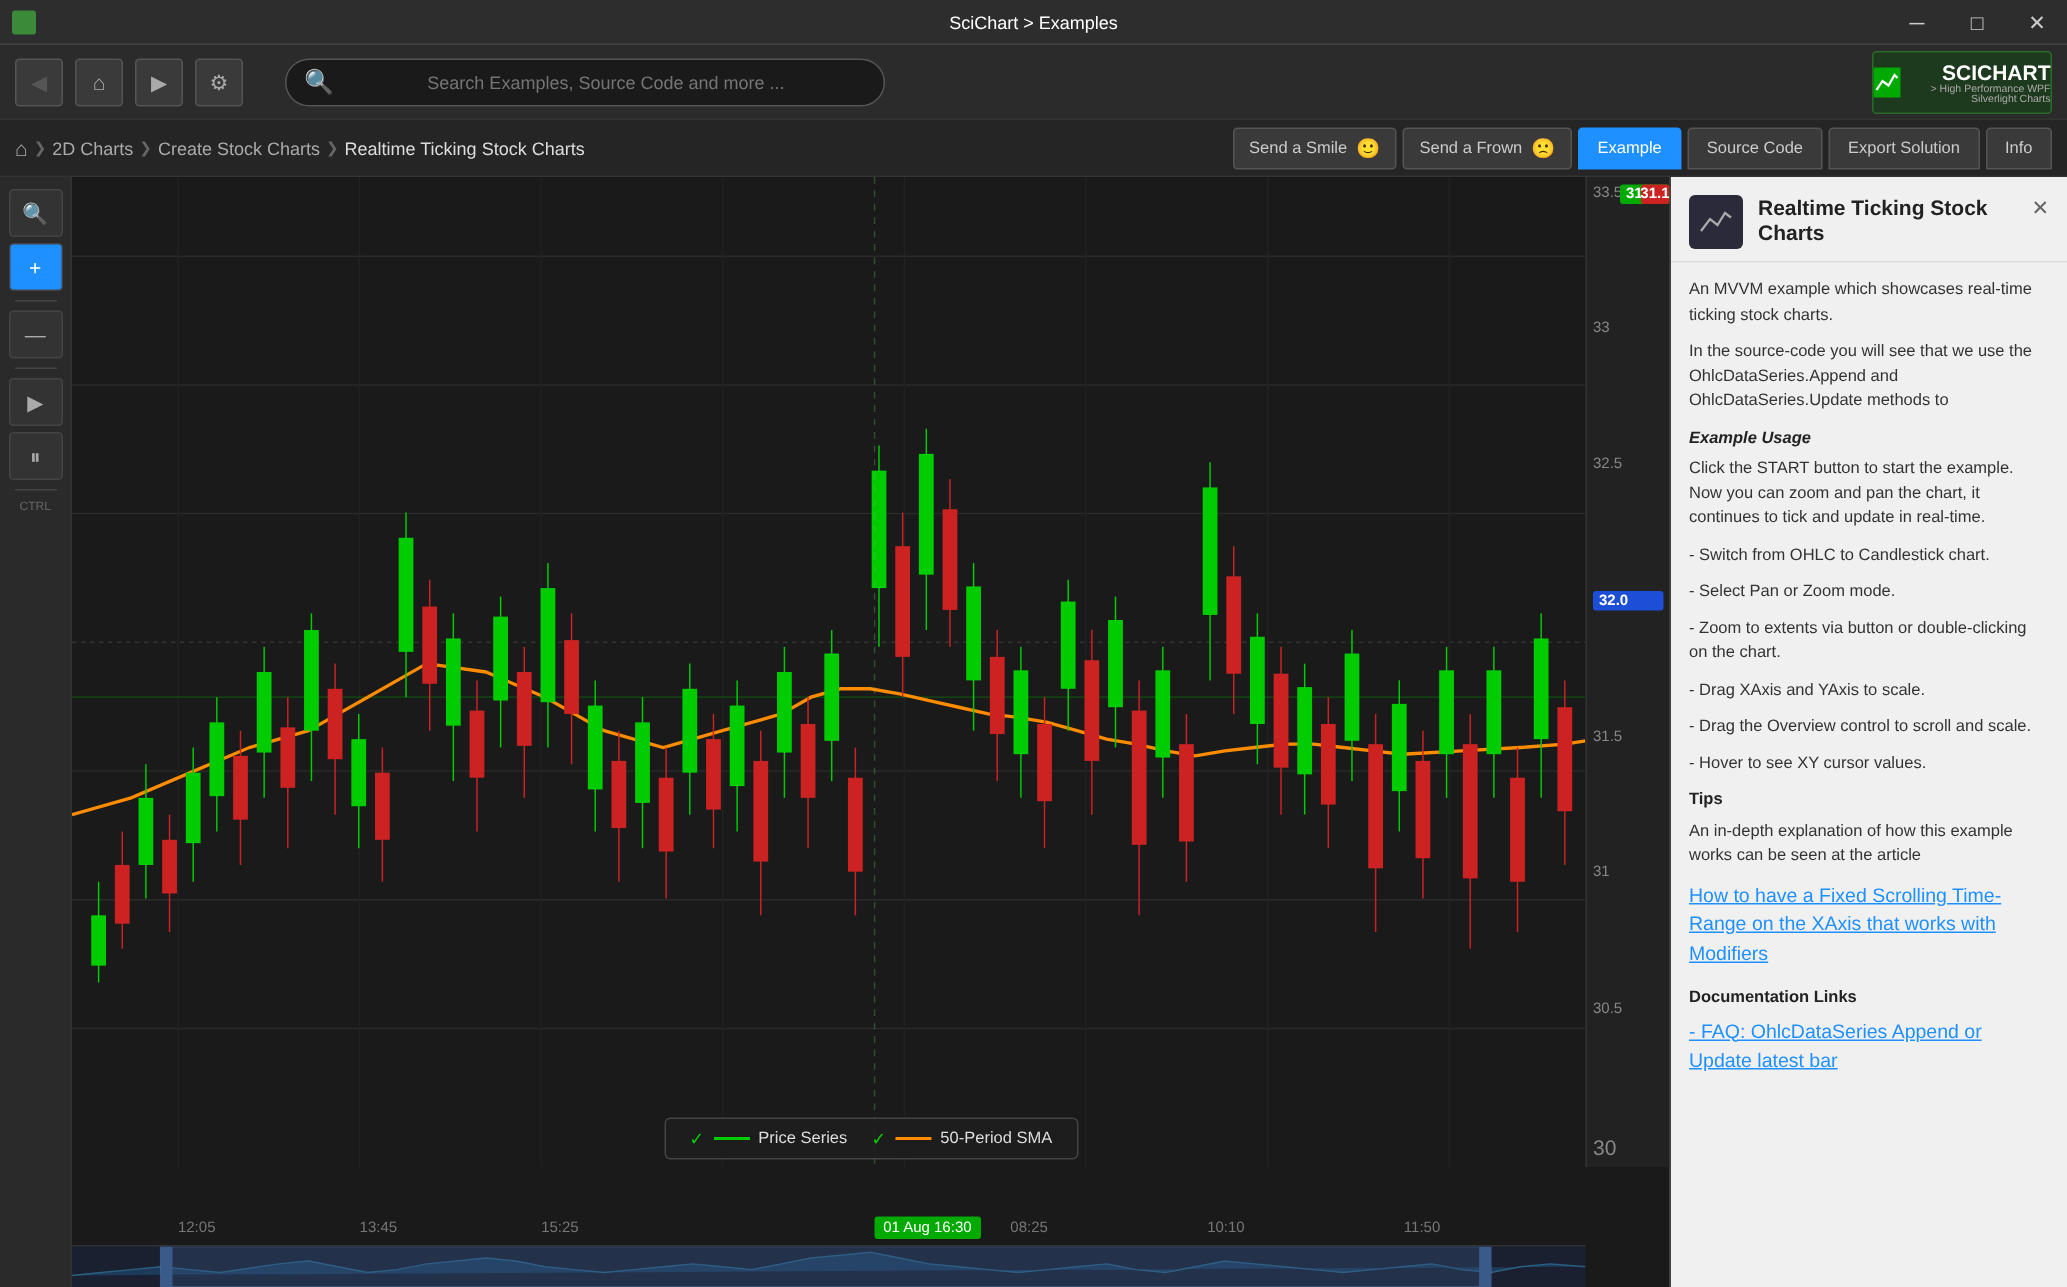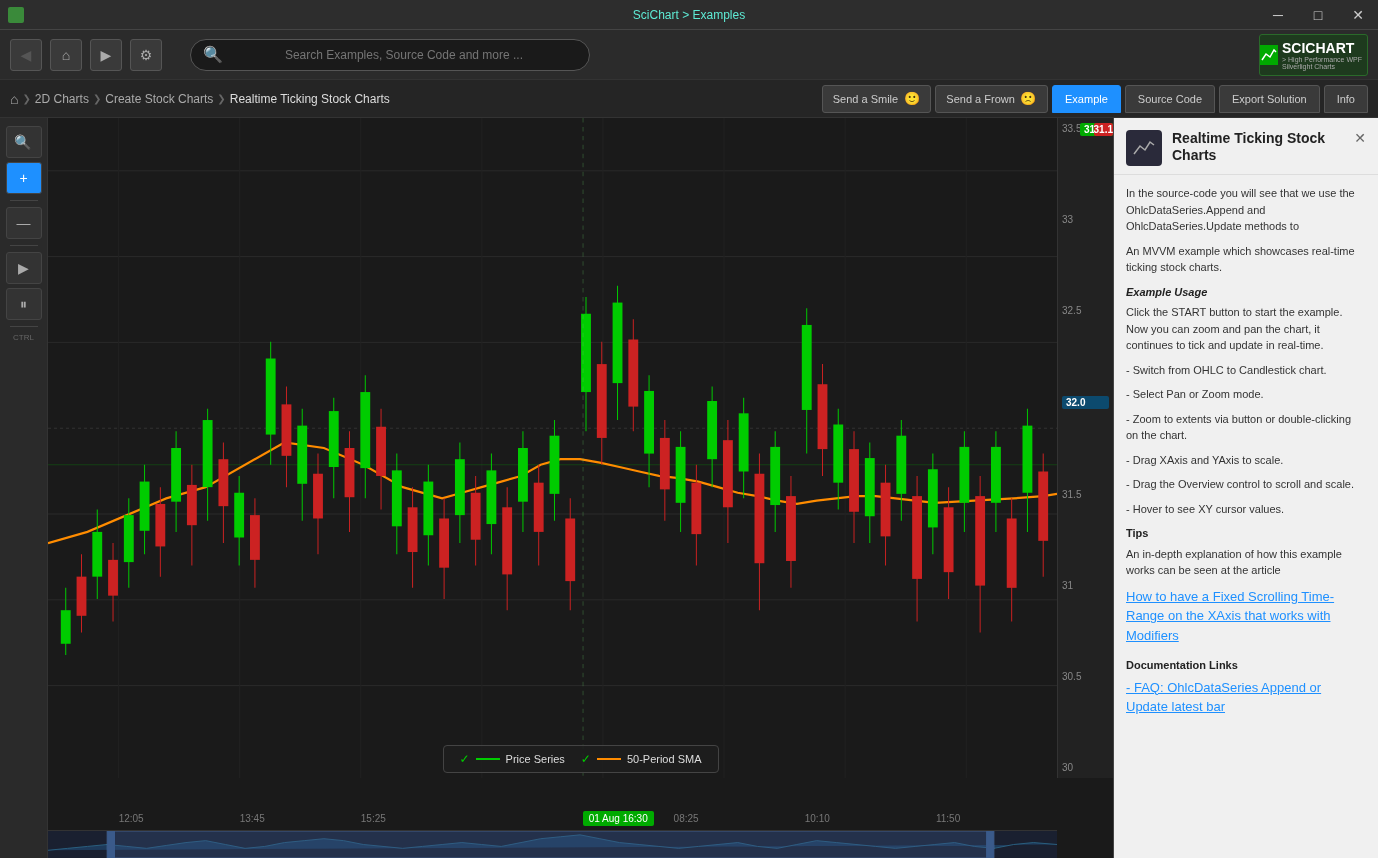--- a/index.html
+++ b/index.html
@@ -6,21 +6,21 @@
     body { width: 1378px; height: 858px; background: #1a1a1a; font-family: 'Segoe UI', Arial, sans-serif; overflow: hidden; color: #ccc; }
 
     
     #titlebar {
       width: 100%; height: 30px; background: #2d2d2d;
       display: flex; align-items: center; justify-content: space-between;
       border-bottom: 1px solid #444;
     }
     #titlebar .title-left { display: flex; align-items: center; padding-left: 8px; gap: 6px; }
     #titlebar .title-left .app-icon { width: 16px; height: 16px; background: #3a8a3a; border-radius: 2px; }
-    #titlebar .title-center { position: absolute; left: 50%; transform: translateX(-50%); font-size: 12px; color: #5eead4; }
+    #titlebar .title-center { position: absolute; left: 50%; transform: translateX(-50%); font-size: 12px; color: #ffffff; }
     #titlebar .title-right { display: flex; gap: 0; }
     .titlebar-btn { width: 40px; height: 30px; display: flex; align-items: center; justify-content: center; cursor: pointer; font-size: 14px; color: #ccc; background: transparent; }
 
     
     #toolbar {
       width: 100%; height: 50px; background: #2b2b2b;
       display: flex; align-items: center; padding: 0 10px; gap: 8px;
       border-bottom: 1px solid #333;
     }
     .toolbar-nav-btn {
@@ -31,23 +31,23 @@
     .search-bar {
       flex: 1; max-width: 400px; height: 32px;
       background: #1a1a1a; border: 1px solid #555; border-radius: 16px;
       display: flex; align-items: center; padding: 0 12px; gap: 8px; margin: 0 20px;
     }
     .search-bar input {
       background: transparent; border: none; outline: none; color: #aaa; font-size: 12px; width: 100%; text-align: center;
     }
     .logo-area { margin-left: auto; display: flex; align-items: center; gap: 6px; }
     .logo-box {
-      width: 109px; height: 42px; background: #1e3a1e;
+      width: 120px; height: 42px; background: #1e3a1e;
       border: 1px solid #2a6a2a; border-radius: 3px;
-      display: flex; align-items: center; justify-content: center; gap: 4px;
+      display: flex; align-items: center; justify-content: center; gap: 4px; text-align: right;
     }
 
     
     #breadcrumb-bar {
       width: 100%; height: 38px; background: #252525;
       display: flex; align-items: center; padding: 0 10px;
       border-bottom: 1px solid #333; justify-content: space-between;
     }
     .breadcrumb { display: flex; align-items: center; gap: 4px; font-size: 12px; color: #aaa; }
     .breadcrumb-item { cursor: pointer; color: #aaa; }
@@ -464,35 +464,35 @@
         <rect x="1005" y="316" width="10" height="62" fill="#cc2222"></rect>
       </g>
 
       <line x1="543" y1="0" x2="543" y2="590" stroke="rgba(100,200,100,0.3)" stroke-width="1" stroke-dasharray="4,4"></line>
     </svg>
 
     <div id="y-axis">
       <span style="font-size:10px;color:#888;">33.5</span>
       <span style="font-size:10px;color:#888;">33</span>
       <span style="font-size:10px;color:#888;">32.5</span>
-      <div class="price-label price-label-orange" style="position:relative;right:0;font-size:10px;font-weight:bold;background:#0c4a6e;color:#fff;padding:1px 4px;border-radius:2px;">
+      <div class="price-label price-label-orange" style="position:relative;right:0;font-size:10px;font-weight:bold;background:#1d4ed8;color:#fff;padding:1px 4px;border-radius:2px;">
         <span>32.0</span>
       </div>
       <div style="position:relative;display:flex;align-items:center;gap:2px;">
         <span style="font-size:10px;color:#888;">31.5</span>
       </div>
       <div class="price-label price-label-green" style="font-size:10px;font-weight:bold;background:#00aa00;color:#fff;padding:1px 4px;border-radius:2px;">
         <span>31.71</span>
       </div>
       <div class="price-label price-label-red" style="font-size:10px;font-weight:bold;background:#cc2222;color:#fff;padding:1px 0;border-radius:2px;">
         <span>31.1</span>
       </div>
       <span style="font-size:10px;color:#888;">31</span>
       <span style="font-size:10px;color:#888;">30.5</span>
-      <span style="font-size:10px;color:#888;">30</span>
+      <span style="font-size:14px;color:#888;">30</span>
     </div>
 
     <div id="x-axis">
       <span style="left:7%;" class="x-label">12:05</span>
       <span style="left:19%;" class="x-label">13:45</span>
       <span style="left:31%;" class="x-label">15:25</span>
       <span style="left:53%; transform:none;" class="x-label">
         <span style="background:#00aa00;color:#fff;padding:2px 6px;border-radius:2px;font-size:10px;">01 Aug 16:30</span>
       </span>
       <span style="left:62%;" class="x-label">08:25</span>
@@ -532,22 +532,22 @@
     <div id="right-panel-header">
       <div class="panel-icon">
         <svg width="24" height="24" viewBox="0 0 24 24">
             <polyline points="2,18 8,10 13,14 18,6 22,9" fill="none" stroke="#aaa" stroke-width="1.5"></polyline>
           </svg>
       </div>
       <div class="panel-title">Realtime Ticking Stock Charts</div>
       <span class="panel-close">✕</span>
     </div>
     <div id="right-panel-body">
+      <p>An MVVM example which showcases real-time ticking stock charts.</p>
       <p>In the source-code you will see that we use the OhlcDataSeries.Append and OhlcDataSeries.Update methods to</p>
-      <p>An MVVM example which showcases real-time ticking stock charts.</p>
       <div class="section-title">Example Usage</div>
       <p>Click the START button to start the example. Now you can zoom and pan the chart, it continues to tick and update in real-time.</p>
       <div>
         <p>- Switch from OHLC to Candlestick chart.</p>
         <p>- Select Pan or Zoom mode.</p>
         <p>- Zoom to extents via button or double-clicking on the chart.</p>
         <p>- Drag XAxis and YAxis to scale.</p>
         <p>- Drag the Overview control to scroll and scale.</p>
         <p>- Hover to see XY cursor values.</p>
       </div>

